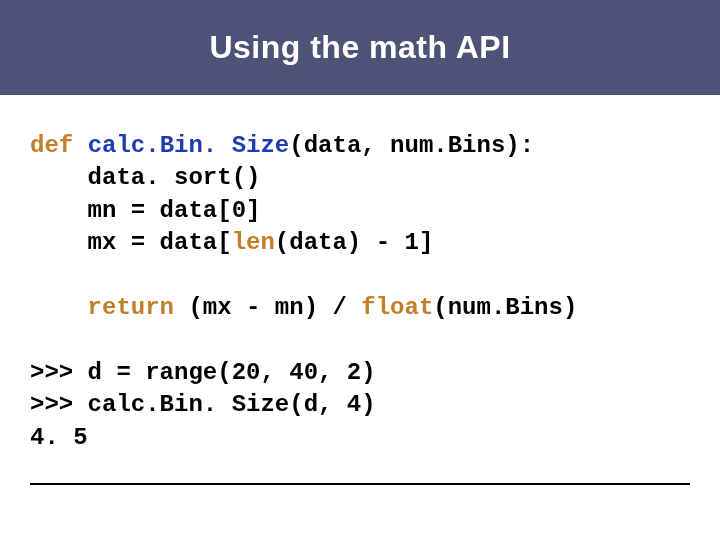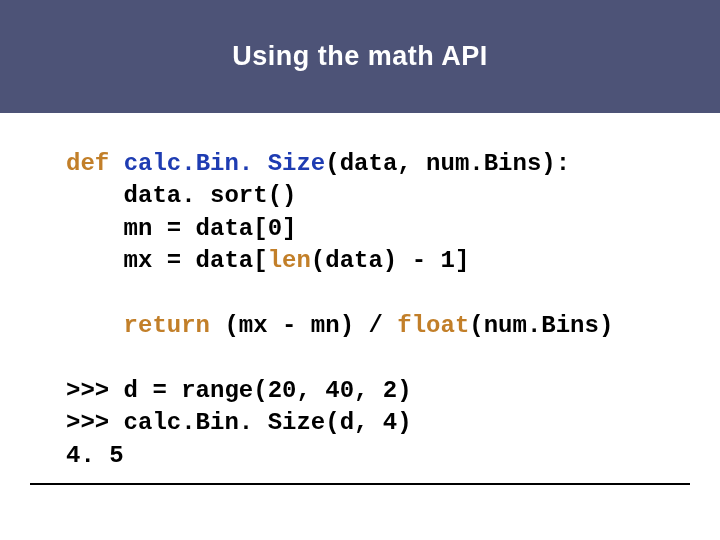--- a/index.html
+++ b/index.html
@@ -7,31 +7,30 @@
     padding: 0;
     width: 720px;
     height: 540px;
     background: #ffffff;
     font-family: Arial, Helvetica, sans-serif;
     overflow: hidden;
   }
   .titlebar {
     background: #4d5377;
     color: #ffffff;
-    height: 113px;
+    height: 95px;
     display: flex;
     align-items: center;
     justify-content: center;
     font-weight: bold;
-    font-size: 27px;
+    font-size: 32px;
     letter-spacing: 0.5px;
   }
   .content {
     padding: 35px 22px 0 30px;
-    margin-left: 36px;
   }
   .code {
     font-family: "Courier New", Courier, monospace;
     font-size: 24px;
     font-weight: bold;
     line-height: 1.35;
     white-space: pre;
     color: #000000;
   }
   .kw { color: #c27f29; } 

